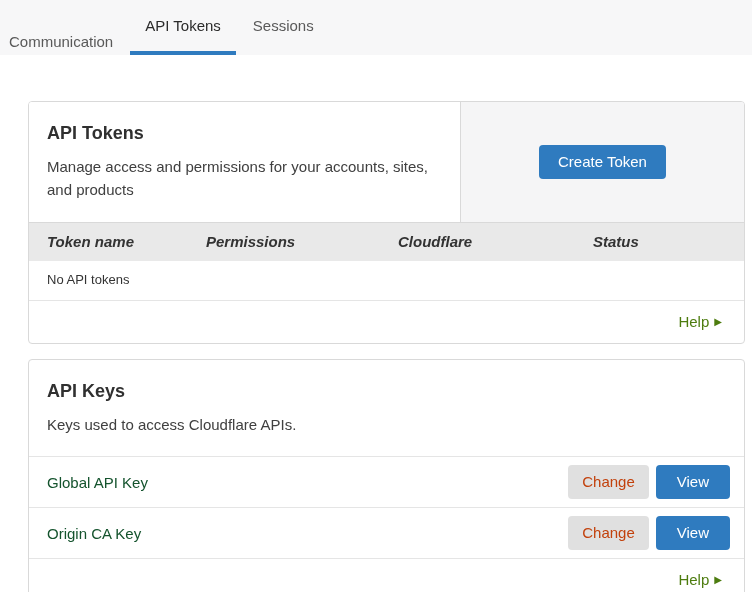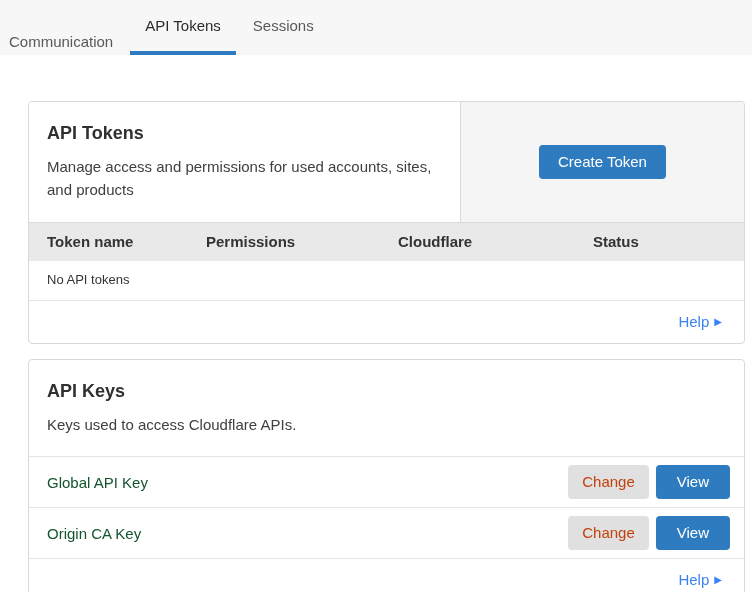--- a/index.html
+++ b/index.html
@@ -102,41 +102,42 @@
   
   .table-header {
     display: flex;
     background: #e9e9e9;
     border-top: 1px solid #d9d9d9;
     padding: 9px 0 9px 18px;
     font-size: 15px;
     font-weight: bold;
     color: #333;
     line-height: 20px;
+    font-style: italic;
   }
   .col-token  { width: 159px; }
   .col-perm   { width: 192px; }
   .col-res    { width: 195px; }
   .col-status { flex: 1; }
 
   .empty-row {
     padding: 9px 18px 10px;
     font-size: 13px;
     color: #333;
     line-height: 20px;
     border-bottom: 1px solid #e5e5e5;
   }
 
   .help-row {
     padding: 11px 22px;
     text-align: right;
     line-height: 20px;
   }
   .help-link {
-    color: #3b82f6;
+    color: #4d7c0f;
     font-size: 15px;
     text-decoration: none;
     cursor: pointer;
     display: inline-flex;
     align-items: center;
     justify-content: flex-end;
   }
   .help-arrow {
     font-size: 10px;
     margin-left: 5px;
@@ -169,21 +170,21 @@
   <div class="tab active">API Tokens</div>
   <div class="tab">Sessions</div>
 </nav>
 
 <main class="content">
 
   <section class="card">
     <div class="card-header-split">
       <div class="header-left">
         <h2 class="card-title">API Tokens</h2>
-        <p class="card-desc">Manage access and permissions for used accounts, sites, and products</p>
+        <p class="card-desc">Manage access and permissions for your accounts, sites, and products</p>
       </div>
       <div class="header-right">
         <button class="btn btn-blue">Create Token</button>
       </div>
     </div>
 
     <div class="table-header">
       <div class="col-token">Token name</div>
       <div class="col-perm">Permissions</div>
       <div class="col-res">Cloudflare</div>

